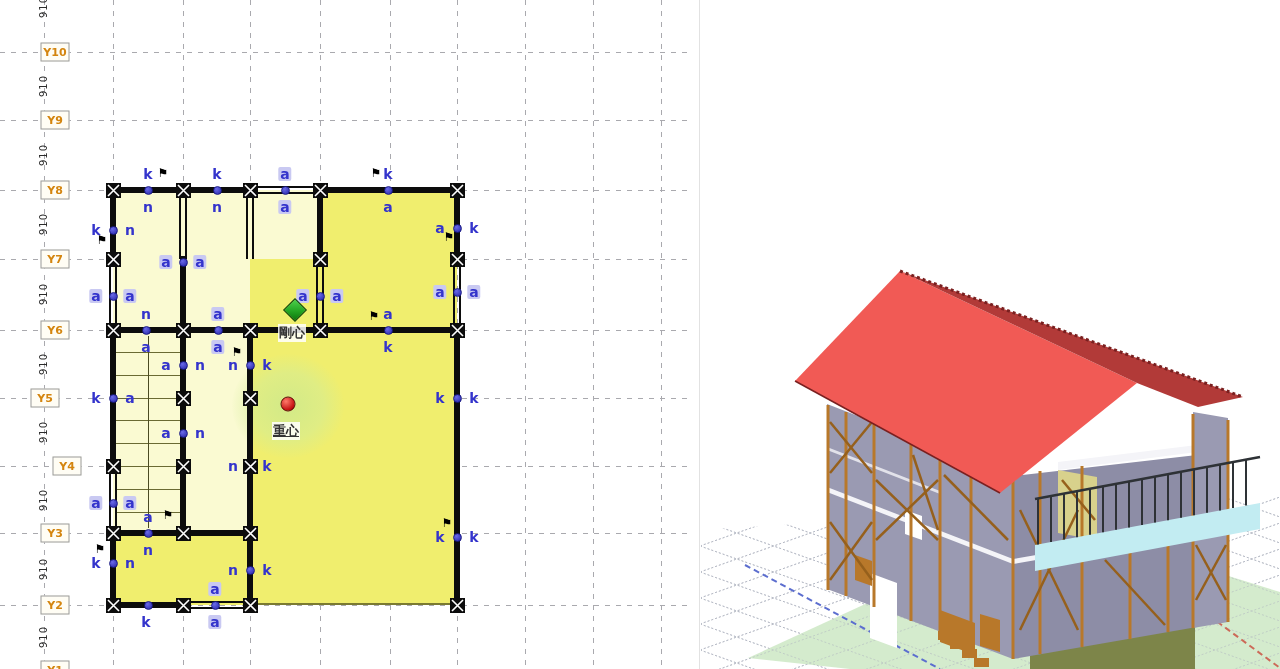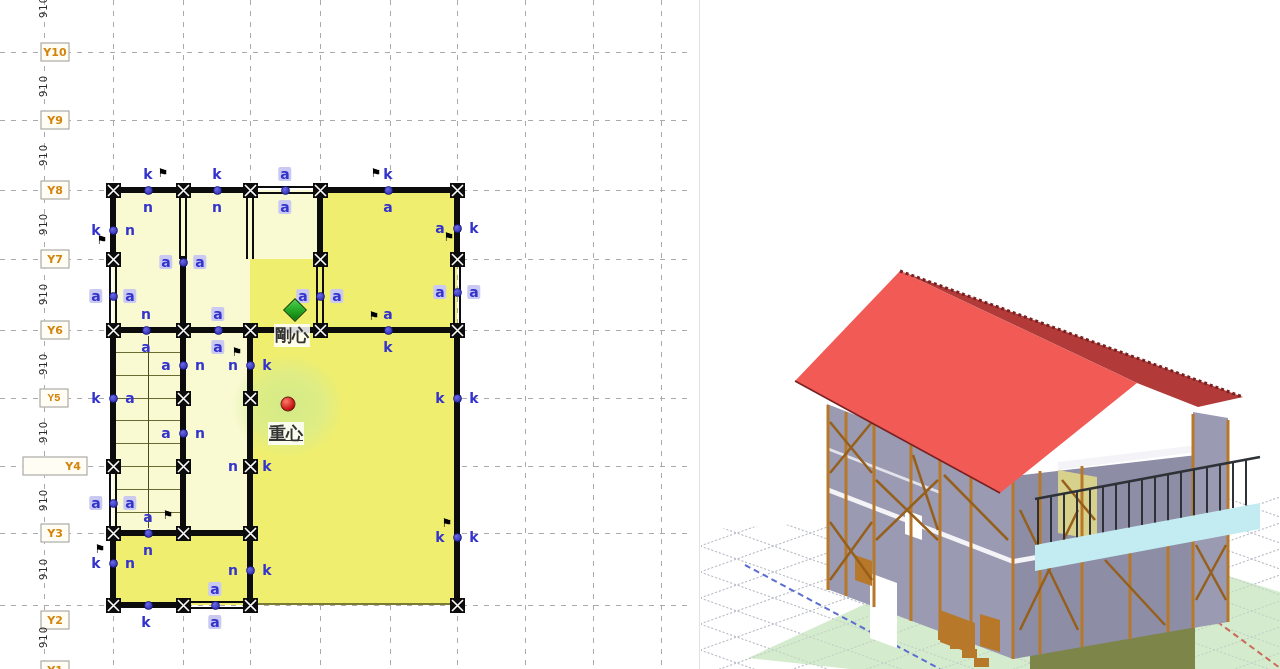--- a/index.html
+++ b/index.html
@@ -17,21 +17,21 @@
   .dot{position:absolute;width:9px;height:9px;border-radius:50%;background:radial-gradient(circle at 35% 30%,#6a6ae8,#2626a8);border:1px solid #1b1b86;box-sizing:border-box;}
   .lbl{position:absolute;font-weight:bold;font-size:14px;line-height:14px;transform:translate(-50%,-50%);font-family:"DejaVu Sans",sans-serif;}
   .hl{padding:0 2px;border-radius:2px;}
   .flag{position:absolute;font-size:12px;line-height:12px;color:#000;transform:translate(-50%,-50%);}
   .tread{position:absolute;height:1px;background:#6a6a33;}
   .ybox{position:absolute;width:27px;height:17px;border:1px solid #9a9a9a;background:#fffdf4;font-size:11px;font-weight:bold;text-align:center;line-height:17px;transform:translate(-50%,-50%);font-family:"DejaVu Sans",sans-serif;}
   .dim{position:absolute;font-size:10px;color:#2b2b2b;transform:translate(-50%,-50%) rotate(-90deg);letter-spacing:1px;font-family:"DejaVu Sans",sans-serif;}
   .cglow{position:absolute;width:112px;height:104px;border-radius:50%;background:radial-gradient(ellipse at center,rgba(205,233,140,.85) 0%,rgba(210,236,150,.55) 45%,rgba(220,240,170,0) 72%);}
   .diamond{position:absolute;width:15px;height:15px;transform:translate(-50%,-50%) rotate(45deg);background:linear-gradient(135deg,#4ed24e 0%,#23a523 55%,#0c750c 100%);border:1px solid #063f06;}
   .ball{position:absolute;width:13px;height:13px;border-radius:50%;background:radial-gradient(circle at 35% 30%,#ff7a6a,#c41010 70%,#7e0606);border:1px solid #5e0404;transform:translate(-50%,-50%);}
-  .ctext{position:absolute;font-size:17px;color:#333;background:rgba(255,255,255,.85);padding:0 1px;transform:translate(-50%,0);white-space:nowrap;font-weight:bold;}
+  .ctext{position:absolute;font-size:13px;color:#333;background:rgba(255,255,255,.85);padding:0 1px;transform:translate(-50%,0);white-space:nowrap;font-weight:bold;}
 </style>
 </head>
 <body>
 
 <div id="screen">
   <div id="plan-panel">
       <div class="gv" style="left: 44px;"></div>
       <div class="gv" style="left: 113px;"></div>
       <div class="gv" style="left: 183px;"></div>
       <div class="gv" style="left: 250px;"></div>
@@ -276,24 +276,24 @@
       <div class="flag" style="left: 168px; top: 515px;">⚑</div>
       <div class="diamond" style="left: 295px; top: 310px;"></div>
       <div class="ctext" style="left: 292px; top: 324px;">剛心</div>
       <div class="ball" style="left: 288px; top: 404px;"></div>
       <div class="ctext" style="left: 286px; top: 422px; text-decoration: underline;">重心</div>
       <div class="ybox" style="left: 55px; top: 52px; color: rgb(212, 133, 15);">Y10</div>
       <div class="ybox" style="left: 55px; top: 120px; color: rgb(212, 133, 15);">Y9</div>
       <div class="ybox" style="left: 55px; top: 190px; color: rgb(212, 133, 15);">Y8</div>
       <div class="ybox" style="left: 55px; top: 259px; color: rgb(212, 133, 15);">Y7</div>
       <div class="ybox" style="left: 55px; top: 330px; color: rgb(212, 133, 15);">Y6</div>
-      <div class="ybox" style="left: 54px; top: 398px; color: rgb(212, 133, 15); font-family: Liberation Mono, monospace;">Y5</div>
-      <div class="ybox" style="left: 55px; top: 466px; color: rgb(212, 133, 15); padding-left: 36px;">Y4</div>
+      <div class="ybox" style="left: 45px; top: 398px; color: rgb(212, 133, 15);">Y5</div>
+      <div class="ybox" style="left: 67px; top: 466px; color: rgb(212, 133, 15);">Y4</div>
       <div class="ybox" style="left: 55px; top: 533px; color: rgb(212, 133, 15);">Y3</div>
-      <div class="ybox" style="left: 55px; top: 605px; color: rgb(212, 133, 15); margin-top: 15px;">Y2</div>
+      <div class="ybox" style="left: 55px; top: 605px; color: rgb(212, 133, 15);">Y2</div>
       <div class="ybox" style="left: 55px; top: 670px; color: rgb(212, 133, 15);">Y1</div>
       <div class="dim" style="left: 43px; top: 7px;">910</div>
       <div class="dim" style="left: 43px; top: 86px;">910</div>
       <div class="dim" style="left: 43px; top: 155px;">910</div>
       <div class="dim" style="left: 43px; top: 224px;">910</div>
       <div class="dim" style="left: 43px; top: 294px;">910</div>
       <div class="dim" style="left: 43px; top: 364px;">910</div>
       <div class="dim" style="left: 43px; top: 432px;">910</div>
       <div class="dim" style="left: 43px; top: 500px;">910</div>
       <div class="dim" style="left: 43px; top: 569px;">910</div>

